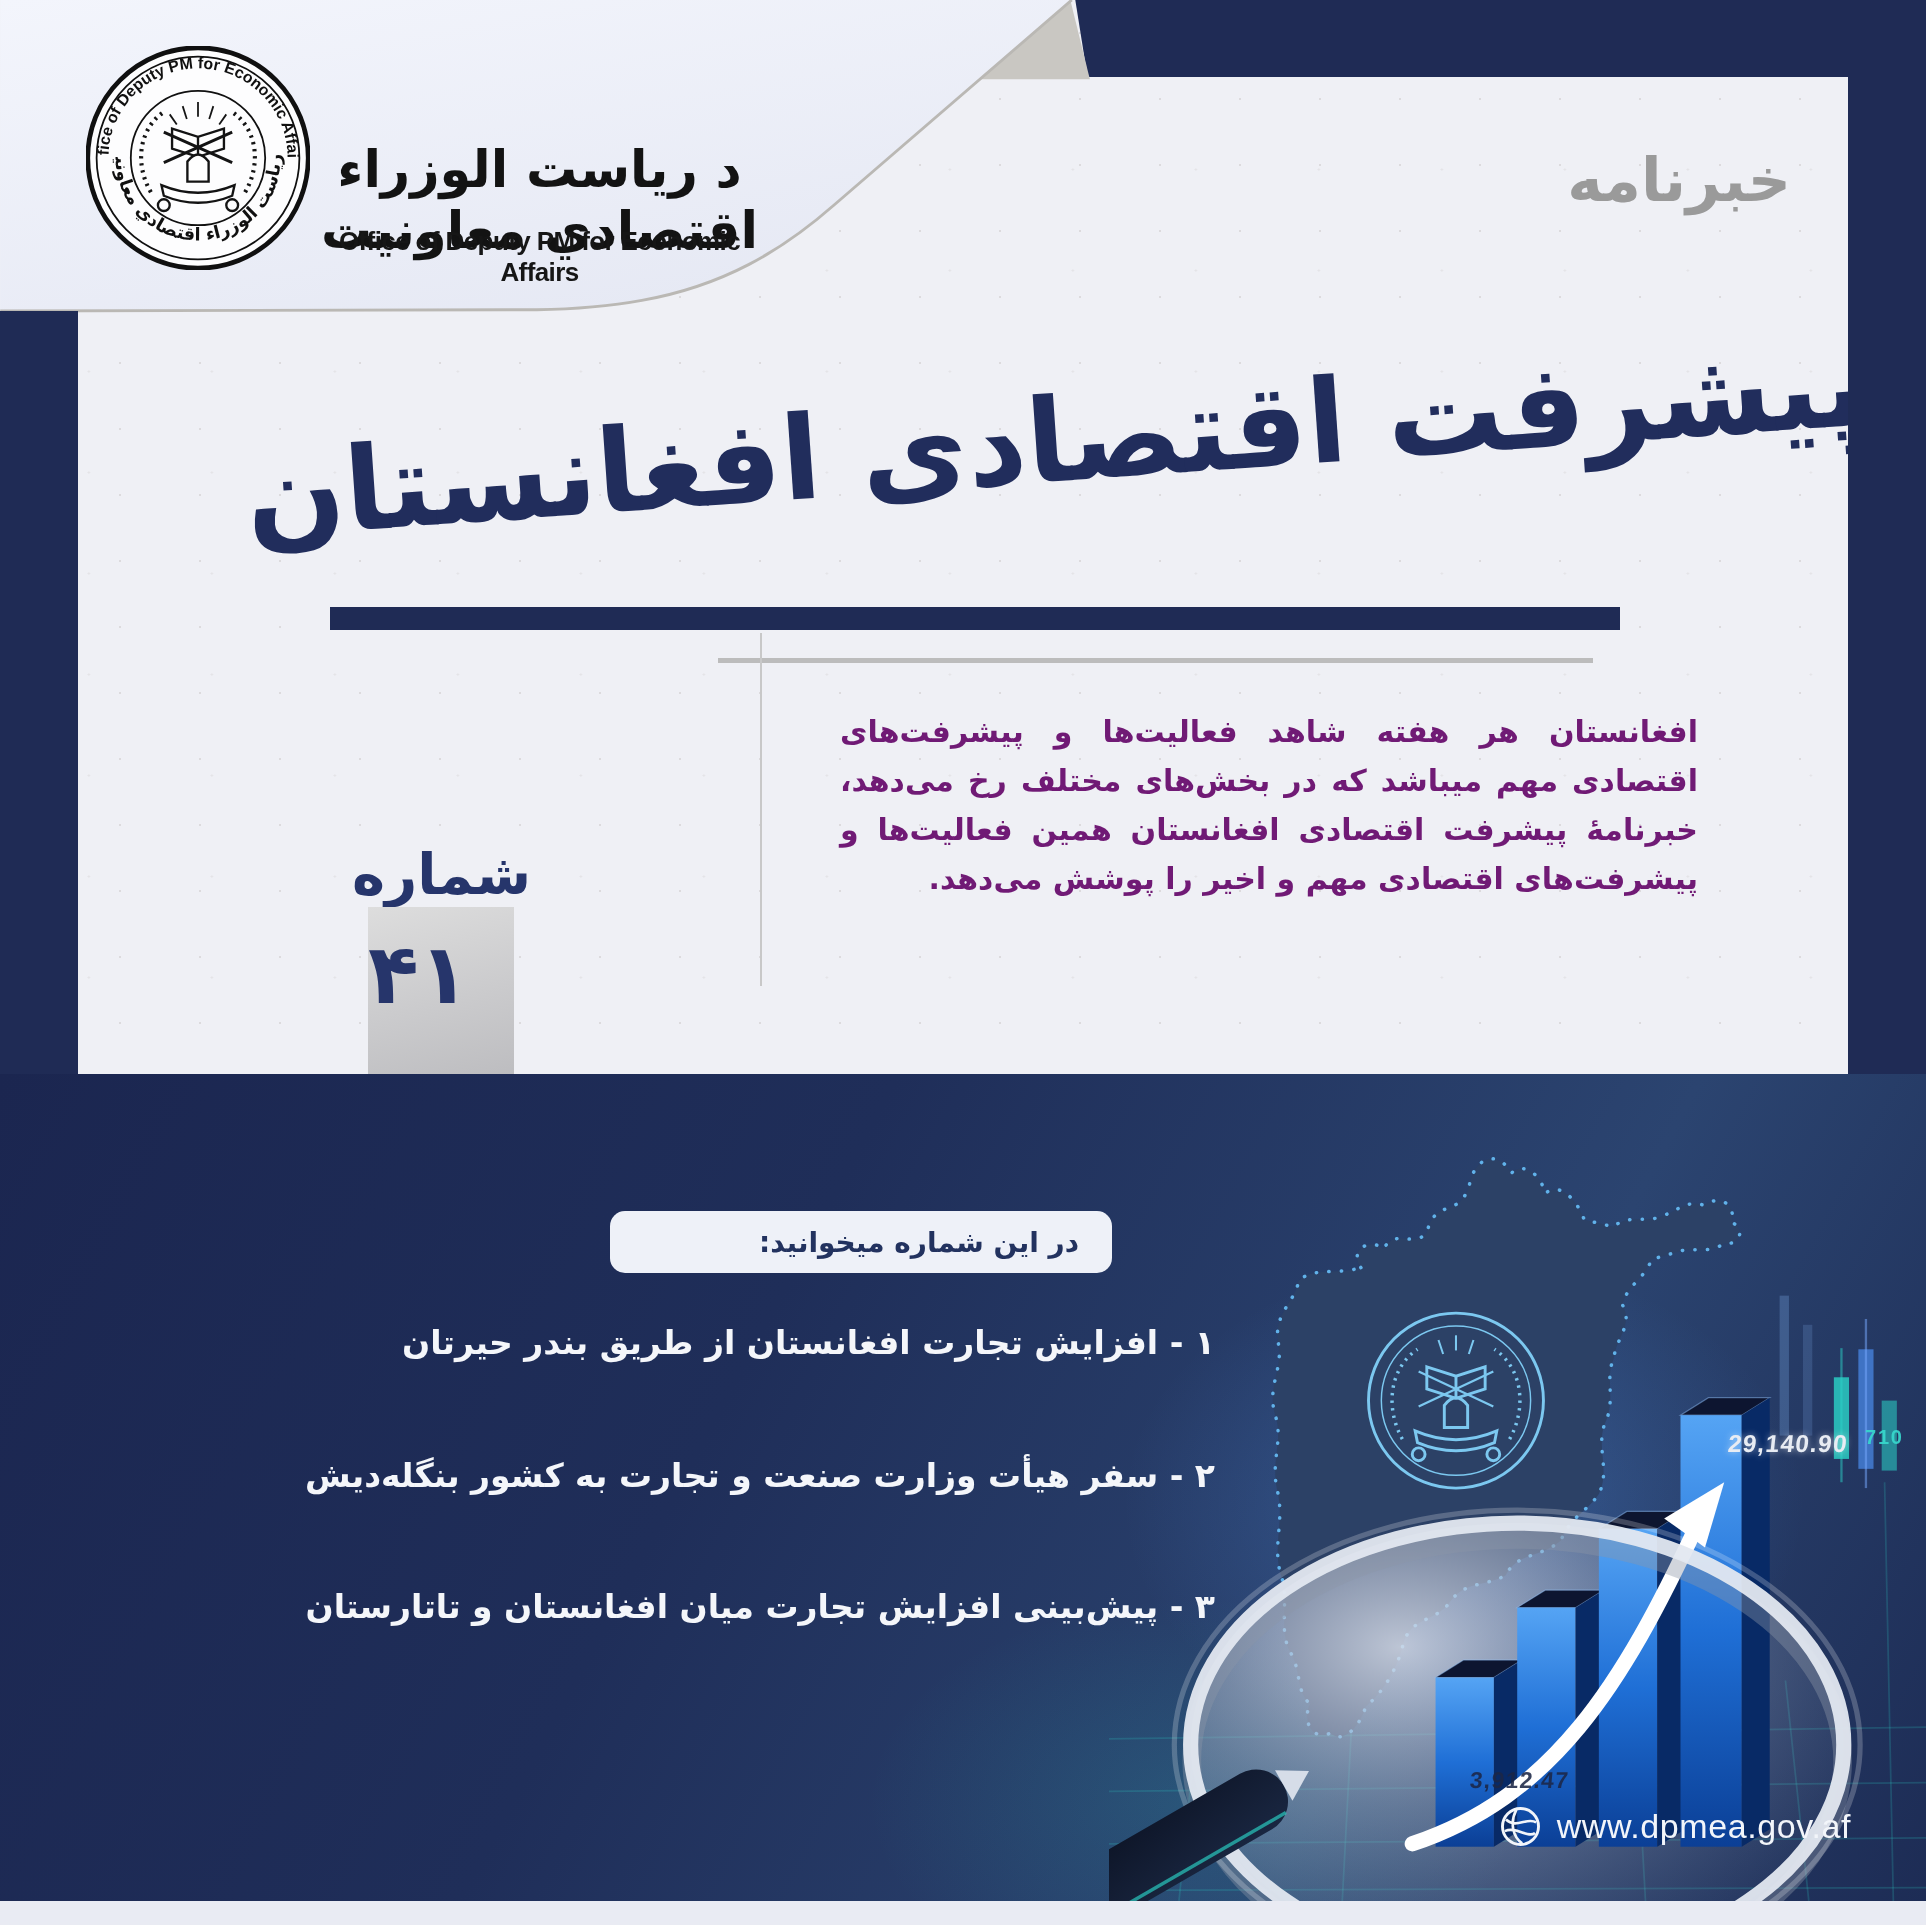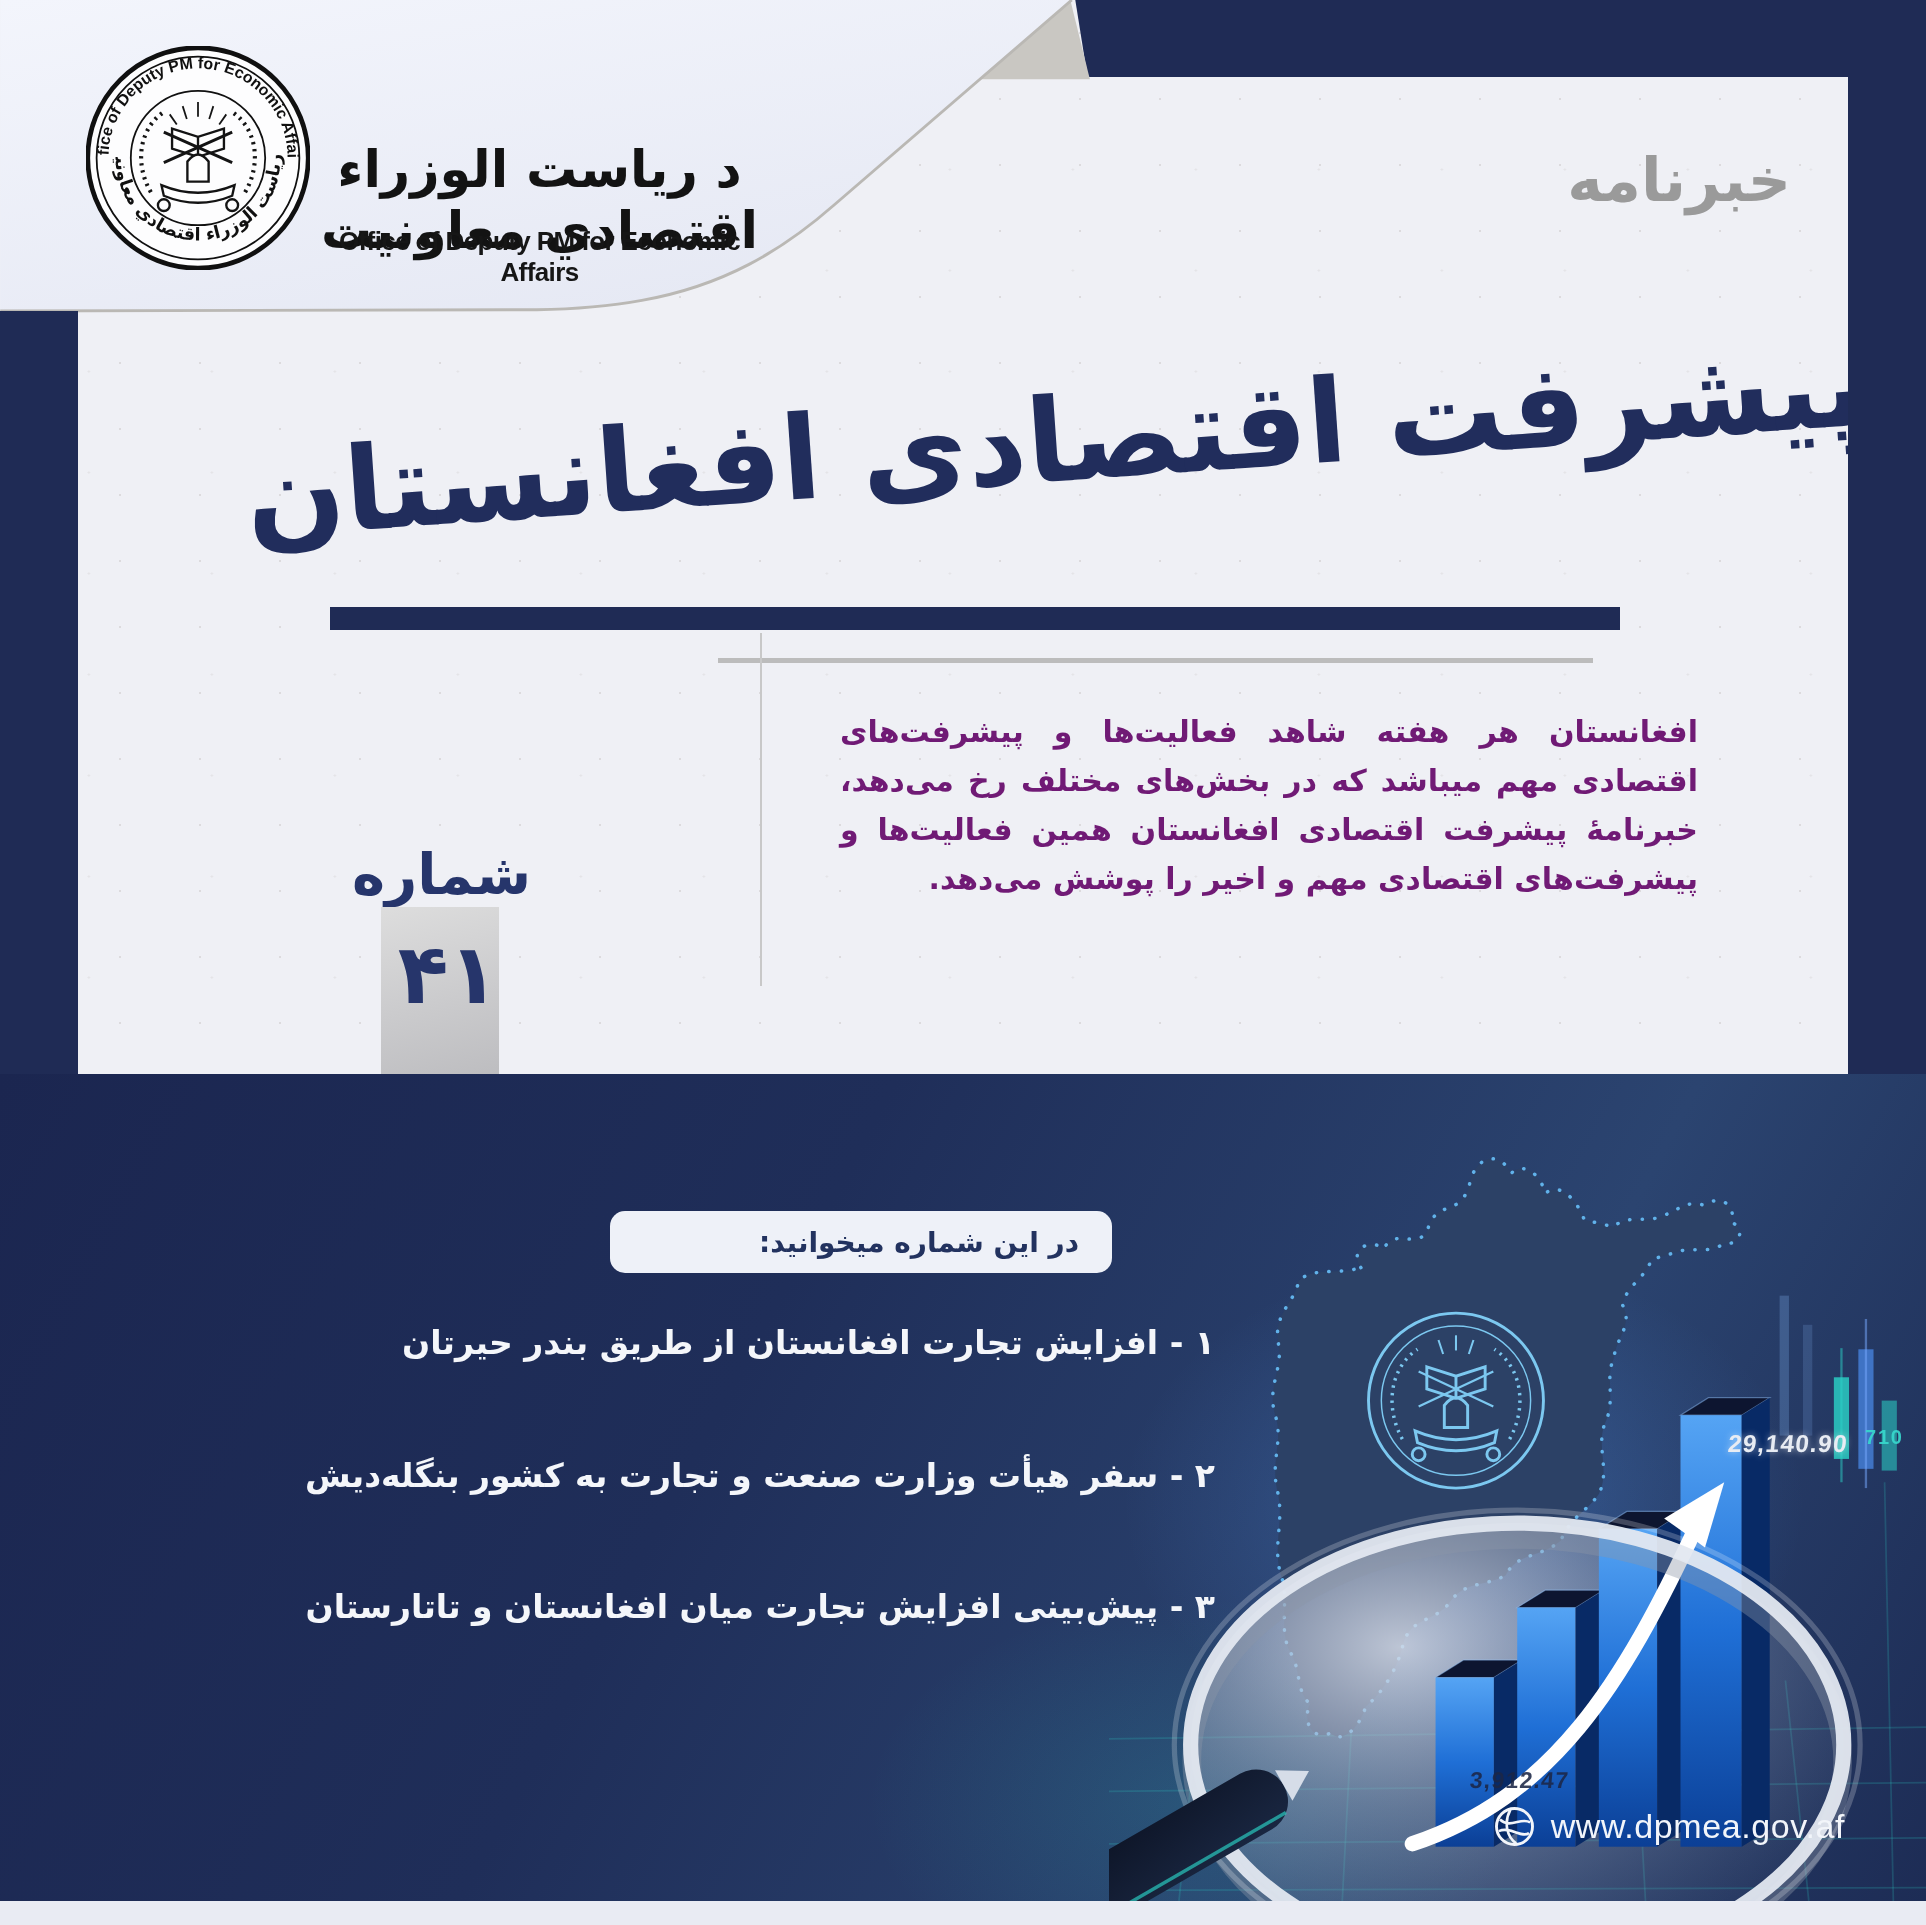--- a/index.html
+++ b/index.html
@@ -25,23 +25,23 @@
   
   .main-title{left:268px;top:318px;width:1575px;height:245px;display:flex;align-items:center;
     justify-content:center;direction:rtl;font-size:116px;font-weight:700;color:#212d5c;
     transform:rotate(-4deg);white-space:nowrap;z-index:2;}
   .title-underline{left:330px;top:607px;width:1290px;height:23px;background:#1f2b55;z-index:2;}
   .hairline-h{left:718px;top:658px;width:875px;height:4.7px;background:#bcbcbc;z-index:2;}
   .hairline-v{left:760px;top:633px;width:1.8px;height:353px;background:#c8c8c8;z-index:2;}
   
   .issue-label{left:368px;top:798px;width:163px;text-align:center;direction:rtl;
     font-size:56px;font-weight:700;color:#26356b;z-index:2;margin-top:44px;}
-  .issue-box{left:381px;top:907px;width:118px;height:167px;z-index:2;
+  .issue-box{left:368px;top:907px;width:146px;height:167px;z-index:2;
     background:linear-gradient(165deg,#dddddd 0%,#cbcbcd 55%,#bdbdc0 100%);
-    display:flex;align-items:center;justify-content:flex-end;}
+    display:flex;align-items:center;justify-content:flex-start;}
   .issue-number{font-size:83px;font-weight:700;color:#26356b;transform:translateY(-16.3px);}
   
   .intro{left:840px;top:707px;width:858px;z-index:2;direction:rtl;color:#701a75;
     font-size:30px;font-weight:700;}
   .intro .ln{line-height:49px;text-align:justify;text-align-last:justify;text-justify:inter-word;}
   .intro .ln.last{text-align:right;text-align-last:right;}
   
   .section{left:0;top:1074px;width:1926px;height:827px;z-index:4;overflow:hidden;
     background:linear-gradient(118deg,#1b2650 0%,#1f2e59 38%,#2b4470 72%,#1d2c55 100%);}
   .section .glow1{position:absolute;inset:0;
@@ -52,21 +52,21 @@
     border-radius:15px;display:flex;align-items:center;justify-content:flex-start;direction:rtl;
     padding:0 33px 0 8px;box-sizing:border-box;font-size:28px;font-weight:700;color:#22325f;}
   .toc-item{position:absolute;right:711px;white-space:nowrap;direction:rtl;text-align:right;
     font-size:33px;font-weight:700;color:#f4f6fa;line-height:47px;}
   .fig-num{position:absolute;font-family:"Liberation Sans","DejaVu Sans",sans-serif;font-weight:700;}
   .fig-1{left:1728px;top:356px;font-size:24.5px;color:#e8ecf3;transform:skewX(-6deg);
     text-shadow:0 0 7px rgba(255,255,255,.55);letter-spacing:1.2px;}
   .fig-2{left:1865px;top:352px;font-size:20px;color:#38d8cd;letter-spacing:1.8px;opacity:.92;}
   .fig-3{left:1470px;top:693px;font-size:23px;color:#1c2747;transform:skewX(-5deg);opacity:.88;
     letter-spacing:1.2px;}
-  .url-row{position:absolute;right:81px;top:731px;display:flex;align-items:center;gap:15px;justify-content:flex-end;}
+  .url-row{position:absolute;right:75px;top:731px;display:flex;align-items:center;gap:15px;justify-content:flex-end;}
   .url-text{font-family:"Liberation Sans","DejaVu Sans",sans-serif;font-size:34px;font-weight:400;
     color:#f2f5fa;letter-spacing:0.6px;}
   .footer-strip{left:0;top:1901px;width:1926px;height:24.5px;background:#e9ebf3;z-index:6;}
   svg{display:block;}
 </style>
 </head>
 <body>
 
 <div class="poster">
 

